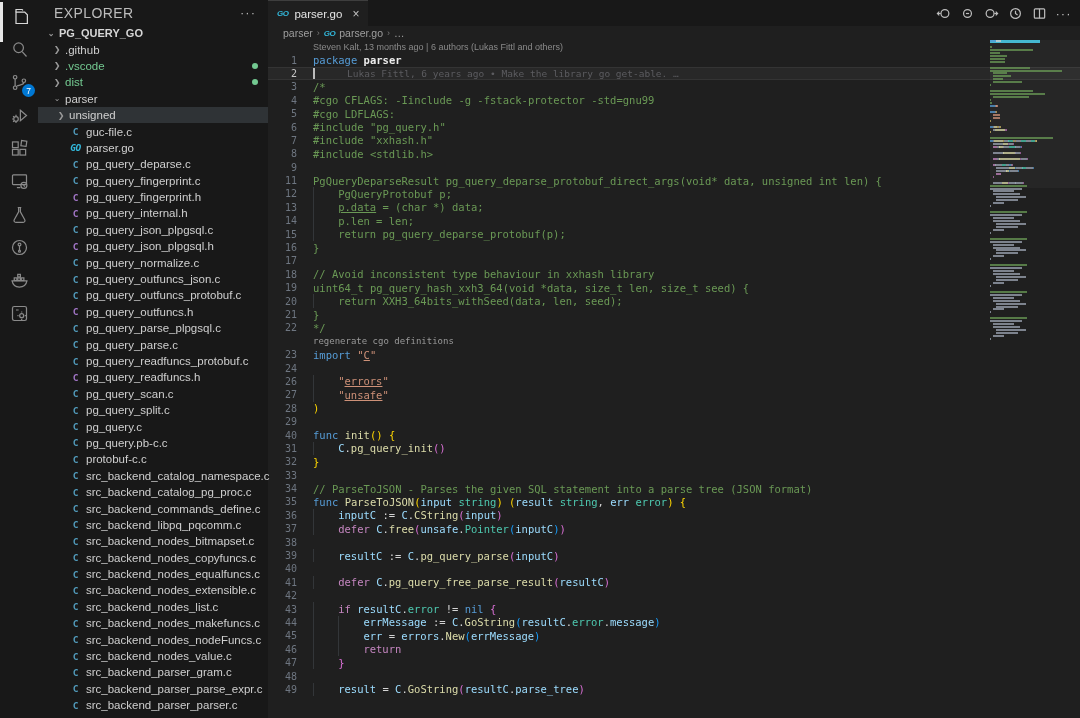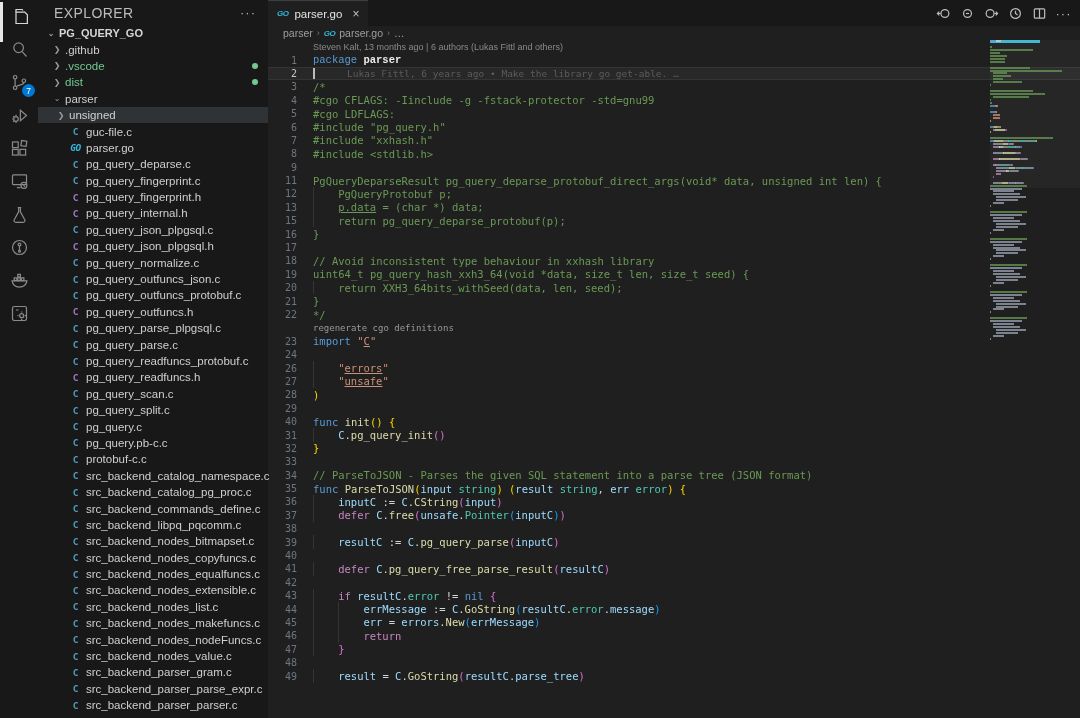--- a/index.html
+++ b/index.html
@@ -412,32 +412,33 @@
     <div class="breadcrumb">
       <span>parser</span>
       <span class="bc-sep">›</span>
       <span class="goicon">GO</span>
       <span>parser.go</span>
       <span class="bc-sep">›</span>
       <span>…</span>
     </div>
     <div class="codearea" id="code">
         <div class="crow"><span class="gut"></span><span class="ctext"><span class="meta">Steven Kalt, 13 months ago | 6 authors (Lukas Fittl and others)</span></span></div>
-        <div class="crow"><span class="gut">1</span><span class="ctext"><span style="padding-left: 0px; font-family: Liberation Mono, monospace;"><span class="tok-k">package</span><span class="tok-w"> </span><span class="tok-p">parser</span></span></span></div>
+        <div class="crow"><span class="gut">1</span><span class="ctext"><span style="padding-left: 0px;"><span class="tok-k">package</span><span class="tok-w"> </span><span class="tok-p">parser</span></span></span></div>
         <div class="crow cur"><span class="gut">2</span><span class="ctext"><span style="padding-left: 0px;"></span><span class="cursor" style="left: 7px;"></span><span class="blame-inline">Lukas Fittl, 6 years ago • Make the library go get-able. …</span></span></div>
         <div class="crow"><span class="gut">3</span><span class="ctext"><span style="padding-left: 0px;"><span class="tok-m">/*</span></span></span></div>
         <div class="crow"><span class="gut">4</span><span class="ctext"><span style="padding-left: 0px;"><span class="tok-m">#cgo CFLAGS: -Iinclude -g -fstack-protector -std=gnu99</span></span></span></div>
         <div class="crow"><span class="gut">5</span><span class="ctext"><span style="padding-left: 0px;"><span class="tok-m">#cgo LDFLAGS:</span></span></span></div>
         <div class="crow"><span class="gut">6</span><span class="ctext"><span style="padding-left: 0px;"><span class="tok-m">#include "pg_query.h"</span></span></span></div>
         <div class="crow"><span class="gut">7</span><span class="ctext"><span style="padding-left: 0px;"><span class="tok-m">#include "xxhash.h"</span></span></span></div>
         <div class="crow"><span class="gut">8</span><span class="ctext"><span style="padding-left: 0px;"><span class="tok-m">#include &lt;stdlib.h&gt;</span></span></span></div>
         <div class="crow"><span class="gut">9</span><span class="ctext"><span style="padding-left: 0px;"></span></span></div>
         <div class="crow"><span class="gut">11</span><span class="ctext"><span style="padding-left: 0px;"><span class="tok-m">PgQueryDeparseResult pg_query_deparse_protobuf_direct_args(void* data, unsigned int len) {</span></span></span></div>
         <div class="crow"><span class="gut">12</span><span class="ctext"><span class="guide" style="left: 7px;"></span><span style="padding-left: 25.2px;"><span class="tok-m">PgQueryProtobuf p;</span></span></span></div>
         <div class="crow"><span class="gut">13</span><span class="ctext"><span class="guide" style="left: 7px;"></span><span style="padding-left: 25.2px;"><span class="tok-mu">p.data</span><span class="tok-m"> = (char *) data;</span></span></span></div>
+        <div class="crow"><span class="gut">14</span><span class="ctext"><span class="guide" style="left: 7px;"></span><span style="padding-left: 25.2px;"><span class="tok-m">p.len = len;</span></span></span></div>
         <div class="crow"><span class="gut">15</span><span class="ctext"><span class="guide" style="left: 7px;"></span><span style="padding-left: 25.2px;"><span class="tok-m">return pg_query_deparse_protobuf(p);</span></span></span></div>
         <div class="crow"><span class="gut">16</span><span class="ctext"><span style="padding-left: 0px;"><span class="tok-m">}</span></span></span></div>
         <div class="crow"><span class="gut">17</span><span class="ctext"><span style="padding-left: 0px;"></span></span></div>
         <div class="crow"><span class="gut">18</span><span class="ctext"><span style="padding-left: 0px;"><span class="tok-m">// Avoid inconsistent type behaviour in xxhash library</span></span></span></div>
         <div class="crow"><span class="gut">19</span><span class="ctext"><span style="padding-left: 0px;"><span class="tok-m">uint64_t pg_query_hash_xxh3_64(void *data, size_t len, size_t seed) {</span></span></span></div>
         <div class="crow"><span class="gut">20</span><span class="ctext"><span class="guide" style="left: 7px;"></span><span style="padding-left: 25.2px;"><span class="tok-m">return XXH3_64bits_withSeed(data, len, seed);</span></span></span></div>
         <div class="crow"><span class="gut">21</span><span class="ctext"><span style="padding-left: 0px;"><span class="tok-m">}</span></span></span></div>
         <div class="crow"><span class="gut">22</span><span class="ctext"><span style="padding-left: 0px;"><span class="tok-m">*/</span></span></span></div>
         <div class="crow"><span class="gut"></span><span class="ctext"><span class="lens">regenerate cgo definitions</span></span></div>
         <div class="crow"><span class="gut">23</span><span class="ctext"><span style="padding-left: 0px;"><span class="tok-k">import</span><span class="tok-w"> </span><span class="tok-s">"</span><span class="tok-su">C</span><span class="tok-s">"</span></span></span></div>

